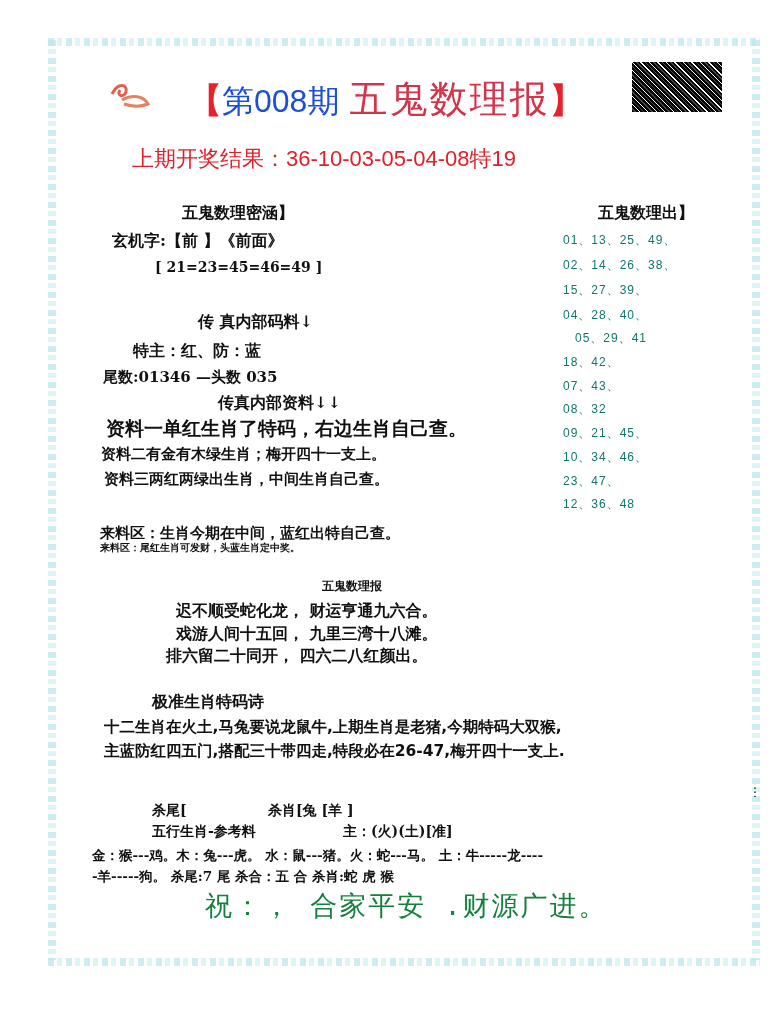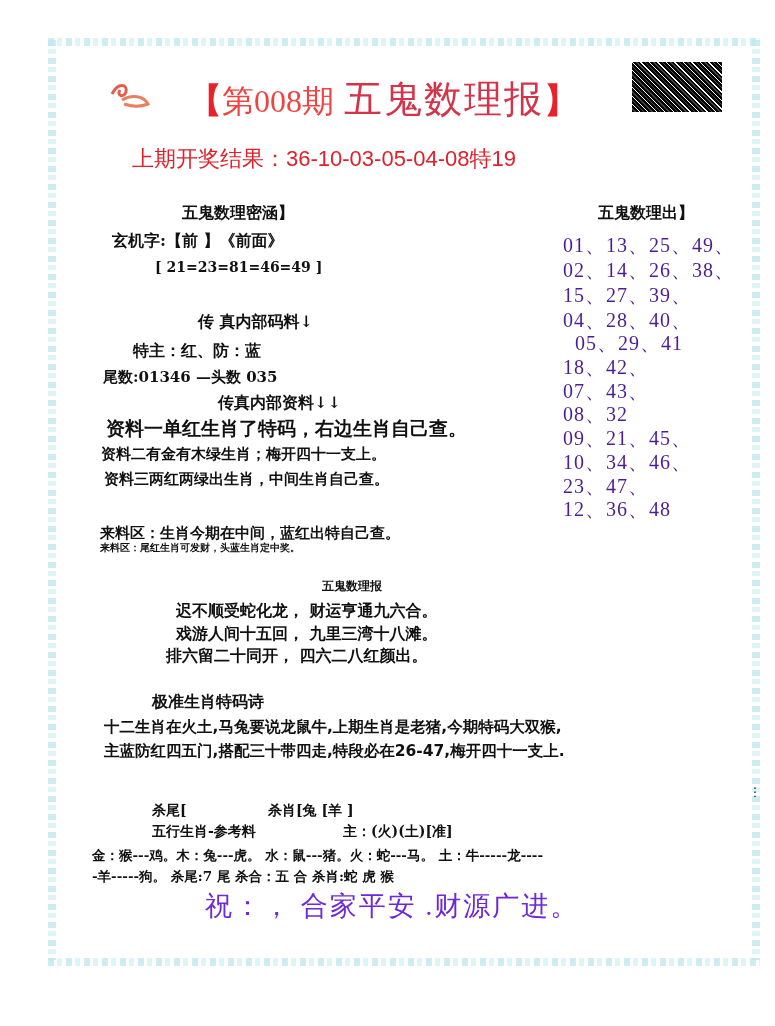--- a/index.html
+++ b/index.html
@@ -9,30 +9,30 @@
   .frame-top{top:38px;}
   .frame-bottom{top:958px;}
   .frame-left,.frame-right{position:absolute;top:40px;width:8px;height:920px;
     background:repeating-linear-gradient(180deg,#bfe8ee 0 6px,#fff 6px 9px,#d6f1f4 9px 14px,#fff 14px 18px);opacity:.8;}
   .frame-left{left:48px;}
   .frame-right{left:752px;}
   .abs{position:absolute;white-space:nowrap;}
   .logo{left:108px;top:80px;width:46px;height:30px;}
   .title-wrap{left:188px;top:76px;font-size:34px;line-height:46px;}
   .bracket{color:#e8222a;font-weight:bold;font-family:"DejaVu Sans",sans-serif;}
-  .issue{font-family:Liberation Serif, serif;color:#ef4444;font-size:32px;margin-top:47px;}
+  .issue{font-family:Liberation Sans, sans-serif;color:#1d4ed8;font-size:32px;margin-top:47px;}
   .paper-name{font-family:"DejaVu Serif",serif;color:#d4344a;font-size:38px;letter-spacing:2px;margin-left:10px;}
   .qr{left:632px;top:62px;width:90px;height:50px;
     background:repeating-linear-gradient(45deg,#000 0 2px,#444 2px 3px,#000 3px 5px,#fff 5px 6px),#000;}
   .result{left:132px;top:144px;font-family:"Liberation Sans",sans-serif;font-size:22px;color:#e0202a;}
   .b{font-weight:bold;}
   .f17{font-size:16px;}
-  .nums{font-family:Liberation Serif, serif;font-size:20px;color:#4c1d95;letter-spacing:1px;}
+  .nums{font-family:Liberation Sans, sans-serif;font-size:12px;color:#0f766e;letter-spacing:1px;}
   .poem{font-size:16px;font-weight:bold;font-family:"DejaVu Sans",sans-serif;}
-  .wish{left:205px;top:888px;font-size:27px;color:#6d28d9;font-family:Liberation Serif, serif;letter-spacing:2px;}
+  .wish{left:205px;top:888px;font-size:27px;color:#15803d;font-family:Liberation Mono, monospace;letter-spacing:2px;}
   .side-mark{position:absolute;right:14px;top:785px;font-size:12px;color:#000;}
 </style>
 </head>
 <body>
 
 <div class="frame-top"></div>
 <div class="frame-bottom"></div>
 <div class="frame-left"></div>
 <div class="frame-right"></div>
 
@@ -44,21 +44,21 @@
 <div class="abs title-wrap">
   <span class="bracket">【</span><span class="issue">第008期</span><span class="paper-name">五鬼数理报</span><span class="bracket">】</span>
 </div>
 
 <div class="abs qr"></div>
 
 <div class="abs result">上期开奖结果：36-10-03-05-04-08特19</div>
 
 <div class="abs b f17" style="left:182px;top:203px;">五鬼数理密涵】</div>
 <div class="abs b f17" style="left:112px;top:231px;">玄机字:【前 】《前面》</div>
-<div class="abs b" style="left:155px;top:259px;font-size:14px;">[ 21=23=81=46=49 ]</div>
+<div class="abs b" style="left:155px;top:259px;font-size:14px;">[ 21=23=45=46=49 ]</div>
 <div class="abs b f17" style="left:198px;top:312px;">传 真内部码料↓</div>
 <div class="abs b f17" style="left:133px;top:341px;text-align:right;">特主：红、防：蓝</div>
 <div class="abs b" style="left:103px;top:368px;font-size:15px;">尾数:01346   —头数 035</div>
 <div class="abs b f17" style="left:218px;top:393px;">传真内部资料↓↓</div>
 <div class="abs b" style="left:106px;top:416px;font-size:19px;">资料一单红生肖了特码，右边生肖自己查。</div>
 <div class="abs b" style="left:101px;top:445px;font-size:15px;">资料二有金有木绿生肖；梅开四十一支上。</div>
 <div class="abs b" style="left:104px;top:470px;font-size:15px;">资料三两红两绿出生肖，中间生肖自己查。</div>
 <div class="abs b" style="left:100px;top:498px;font-size:10px;margin-top:43px;">来料区：尾红生肖可发财，头蓝生肖定中奖。</div>
 <div class="abs b" style="left:100px;top:524px;font-size:15px;">来料区：生肖今期在中间，蓝红出特自己查。</div>
 

